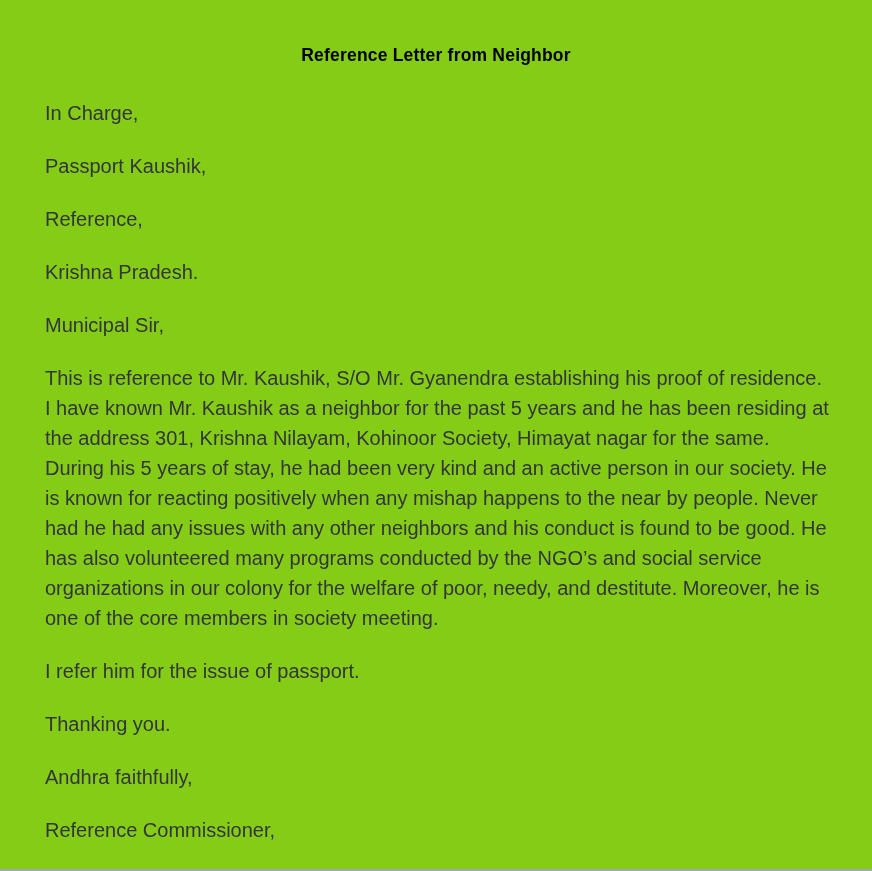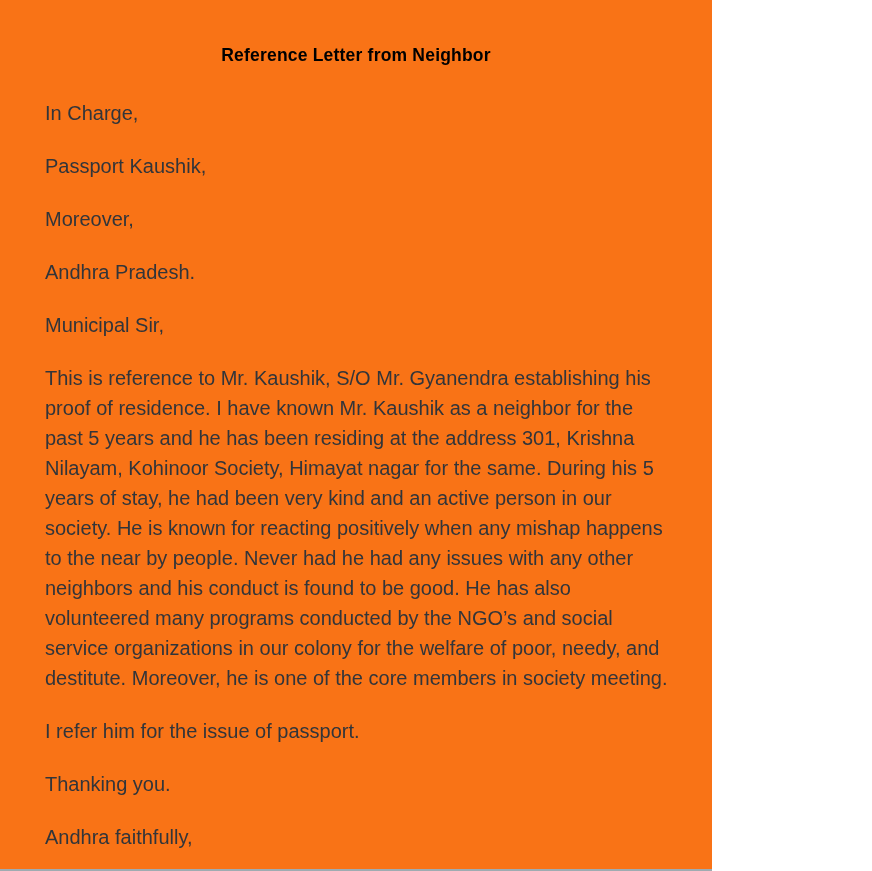--- a/index.html
+++ b/index.html
@@ -3,23 +3,23 @@
 <meta charset="utf-8">
 <style>
   html, body {
     margin: 0;
     padding: 0;
     background: #ffffff;
     font-family: "Liberation Sans", sans-serif;
   }
   .page {
     position: relative;
-    width: 712px;
+    width: 872px;
     height: 871px;
-    background: #f97316;
+    background: #84cc16;
     overflow: hidden;
     box-sizing: border-box;
   }
   .title {
     margin: 0;
     padding-top: 44px;
     text-align: center;
     font-size: 17.5px;
     font-weight: bold;
     color: #000000;
@@ -51,23 +51,23 @@
 <div class="page">
 
   <h1 class="title">Reference Letter from Neighbor</h1>
 
   <div class="content">
 
     <p>In Charge,</p>
 
     <p>Passport Kaushik,</p>
 
-    <p>Moreover,</p>
+    <p>Reference,</p>
 
-    <p>Andhra Pradesh.</p>
+    <p>Krishna Pradesh.</p>
 
     <p>Municipal Sir,</p>
 
     <p>This is reference to Mr. Kaushik, S/O Mr. Gyanendra establishing his proof of residence. I have known Mr. Kaushik as a neighbor for the past 5 years and he has been residing at the address 301, Krishna Nilayam, Kohinoor Society, Himayat nagar for the same. During his 5 years of stay, he had been very kind and an active person in our society. He is known for reacting positively when any mishap happens to the near by people. Never had he had any issues with any other neighbors and his conduct is found to be good. He has also volunteered many programs conducted by the NGO’s and social service organizations in our colony for the welfare of poor, needy, and destitute. Moreover, he is one of the core members in society meeting.</p>
 
     <p>I refer him for the issue of passport.</p>
 
     <p>Thanking you.</p>
 
     <p>Andhra faithfully,</p>

